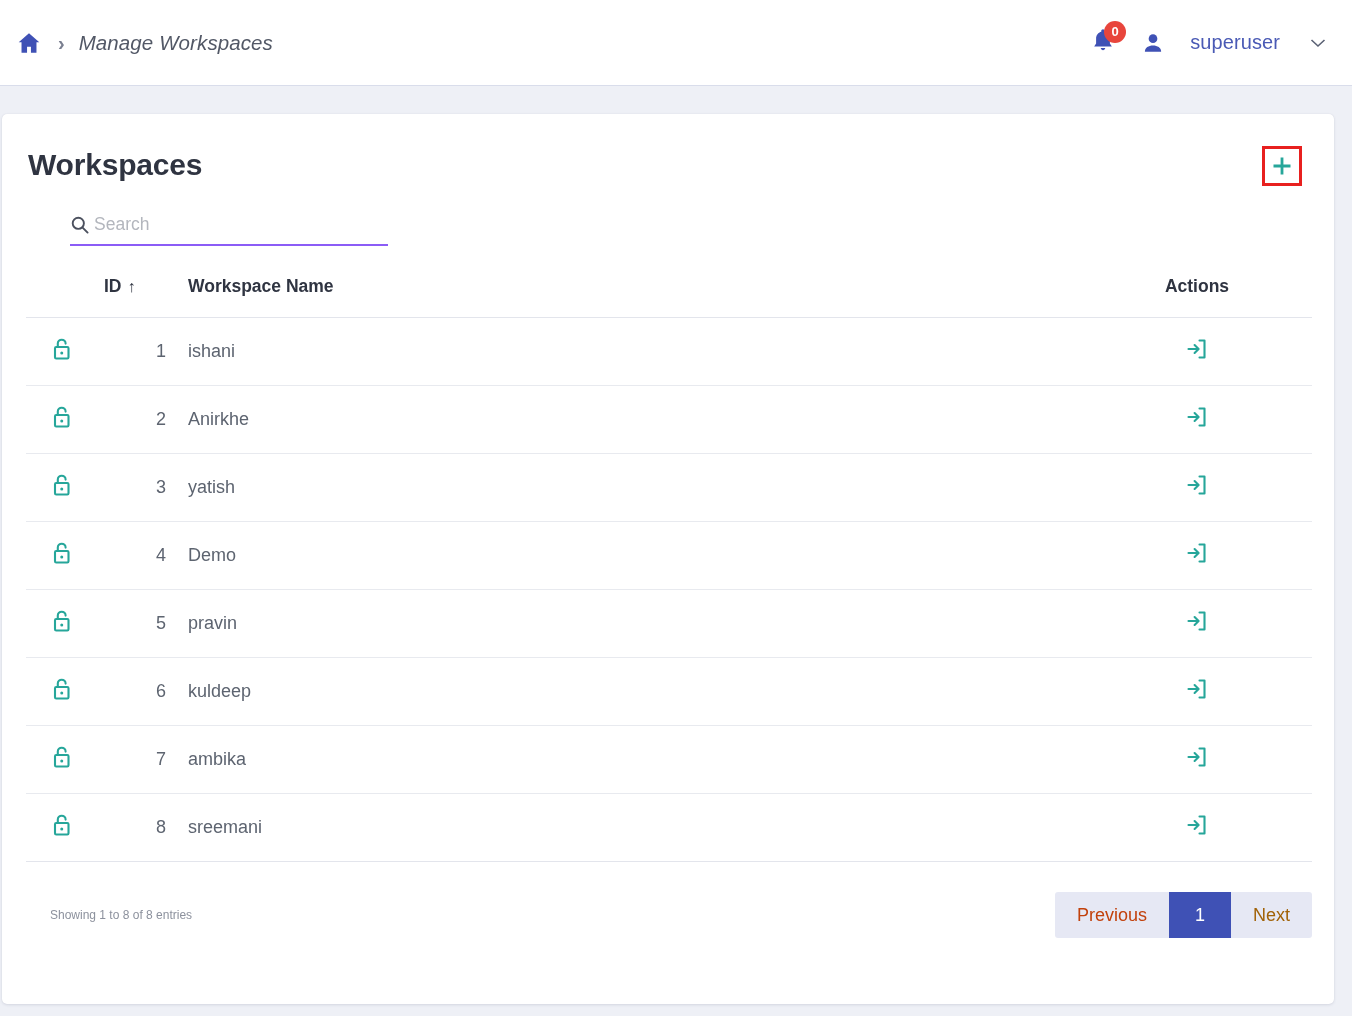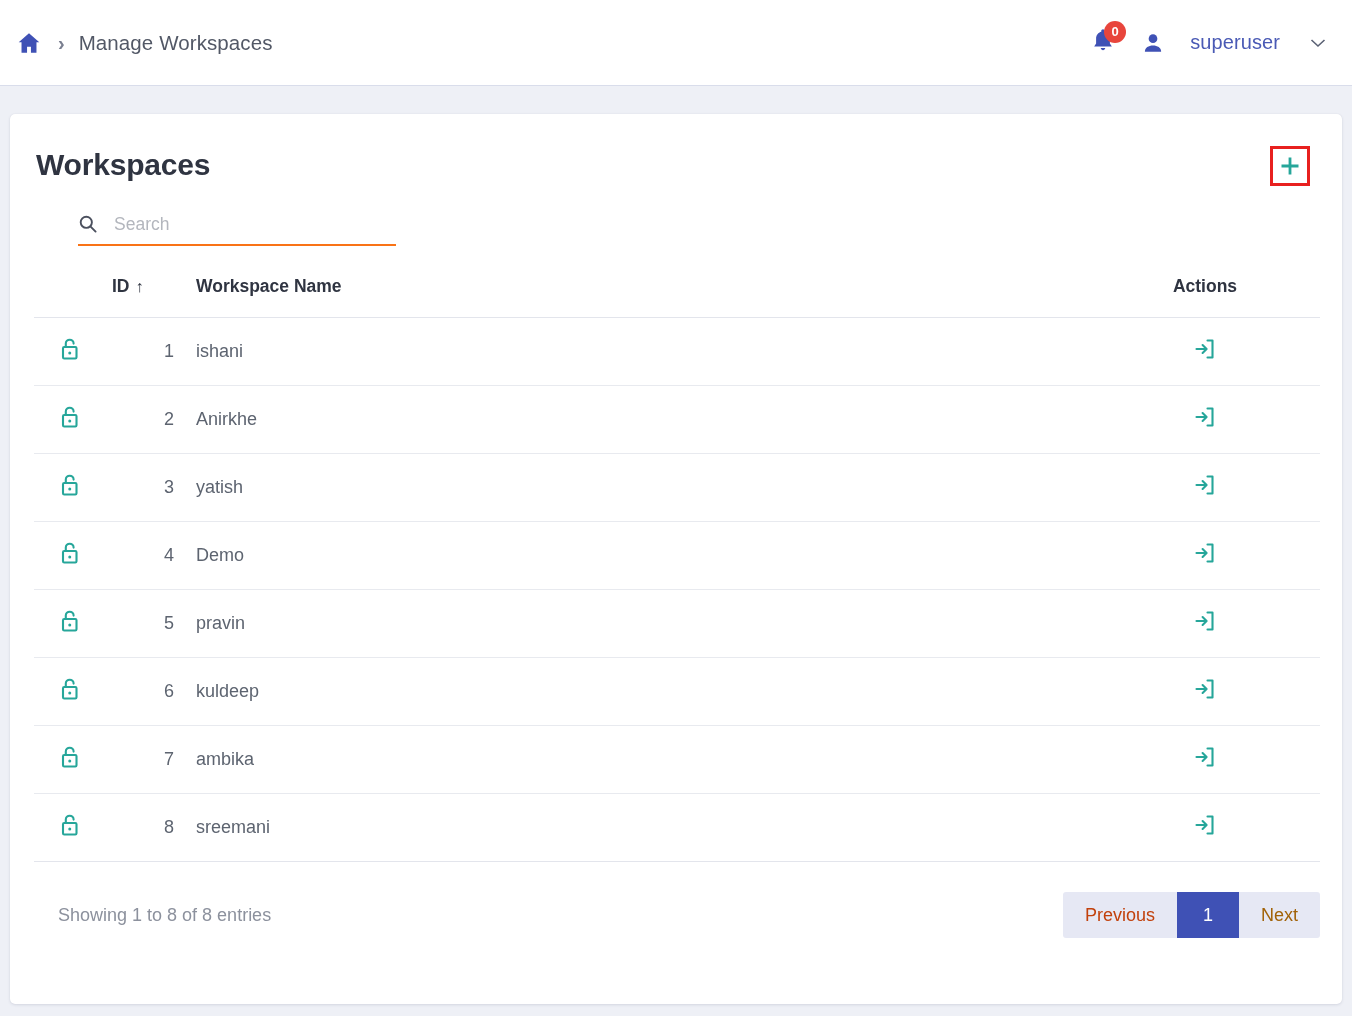--- a/index.html
+++ b/index.html
@@ -48,20 +48,21 @@
     font-size: 20px;
     font-weight: bold;
     line-height: 1;
     display: flex;
     align-items: center;
   }
   .crumb-text {
     font-size: 20.5px;
     color: #525866;
     letter-spacing: .1px;
+    font-style: italic;
   }
   .topbar-right {
     display: flex;
     align-items: center;
     gap: 20px;
   }
   .bell-wrap {
     position: relative;
     width: 34px;
     height: 40px;
@@ -103,21 +104,21 @@
     color: #5a6174;
     font-size: 15px;
     margin-left: 6px;
     line-height: 1;
   }
 
   
   .card {
     position: absolute;
     top: 114px;
-    left: 10px;
+    left: 2px;
     width: 1332px;
     height: 890px;
     background: #ffffff;
     border-radius: 5px;
     box-shadow: 0 1px 3px rgba(40,50,90,.12), 0 0 1px rgba(40,50,90,.10);
     padding: 0;
   }
   .card-head {
     display: flex;
     align-items: flex-start;
@@ -151,24 +152,24 @@
     align-items: center;
     justify-content: center;
   }
 
   
   .search-row {
     padding: 28px 0 0 68px;
   }
   .search-field {
     display: flex;
-    align-items: flex-start;
-    gap: 16px;
+    align-items: center;
+    gap: 4px;
     width: 318px;
-    border-bottom: 2px solid #f97316;
+    border-bottom: 2px solid #8b5cf6;
     padding-bottom: 9px;
   }
   .search-icon { color: #4b505e; display: flex; align-items: center; }
   .search-input {
     border: 0;
     outline: none;
     font-size: 17.5px;
     font-family: "Liberation Sans", sans-serif;
     color: #3c4257;
     background: transparent;
@@ -226,21 +227,21 @@
   .lock-icon { cursor: default; }
 
   
   .card-foot {
     display: flex;
     align-items: center;
     justify-content: space-between;
     padding: 30px 22px 0 48px;
   }
   .entries-text {
-    font-size: 18px;
+    font-size: 12px;
     color: #8c919d;
   }
   .pager {
     display: flex;
     background: #e6e8f4;
     border-radius: 3px;
     overflow: hidden;
   }
   .pager-btn {
     font-size: 18px;

